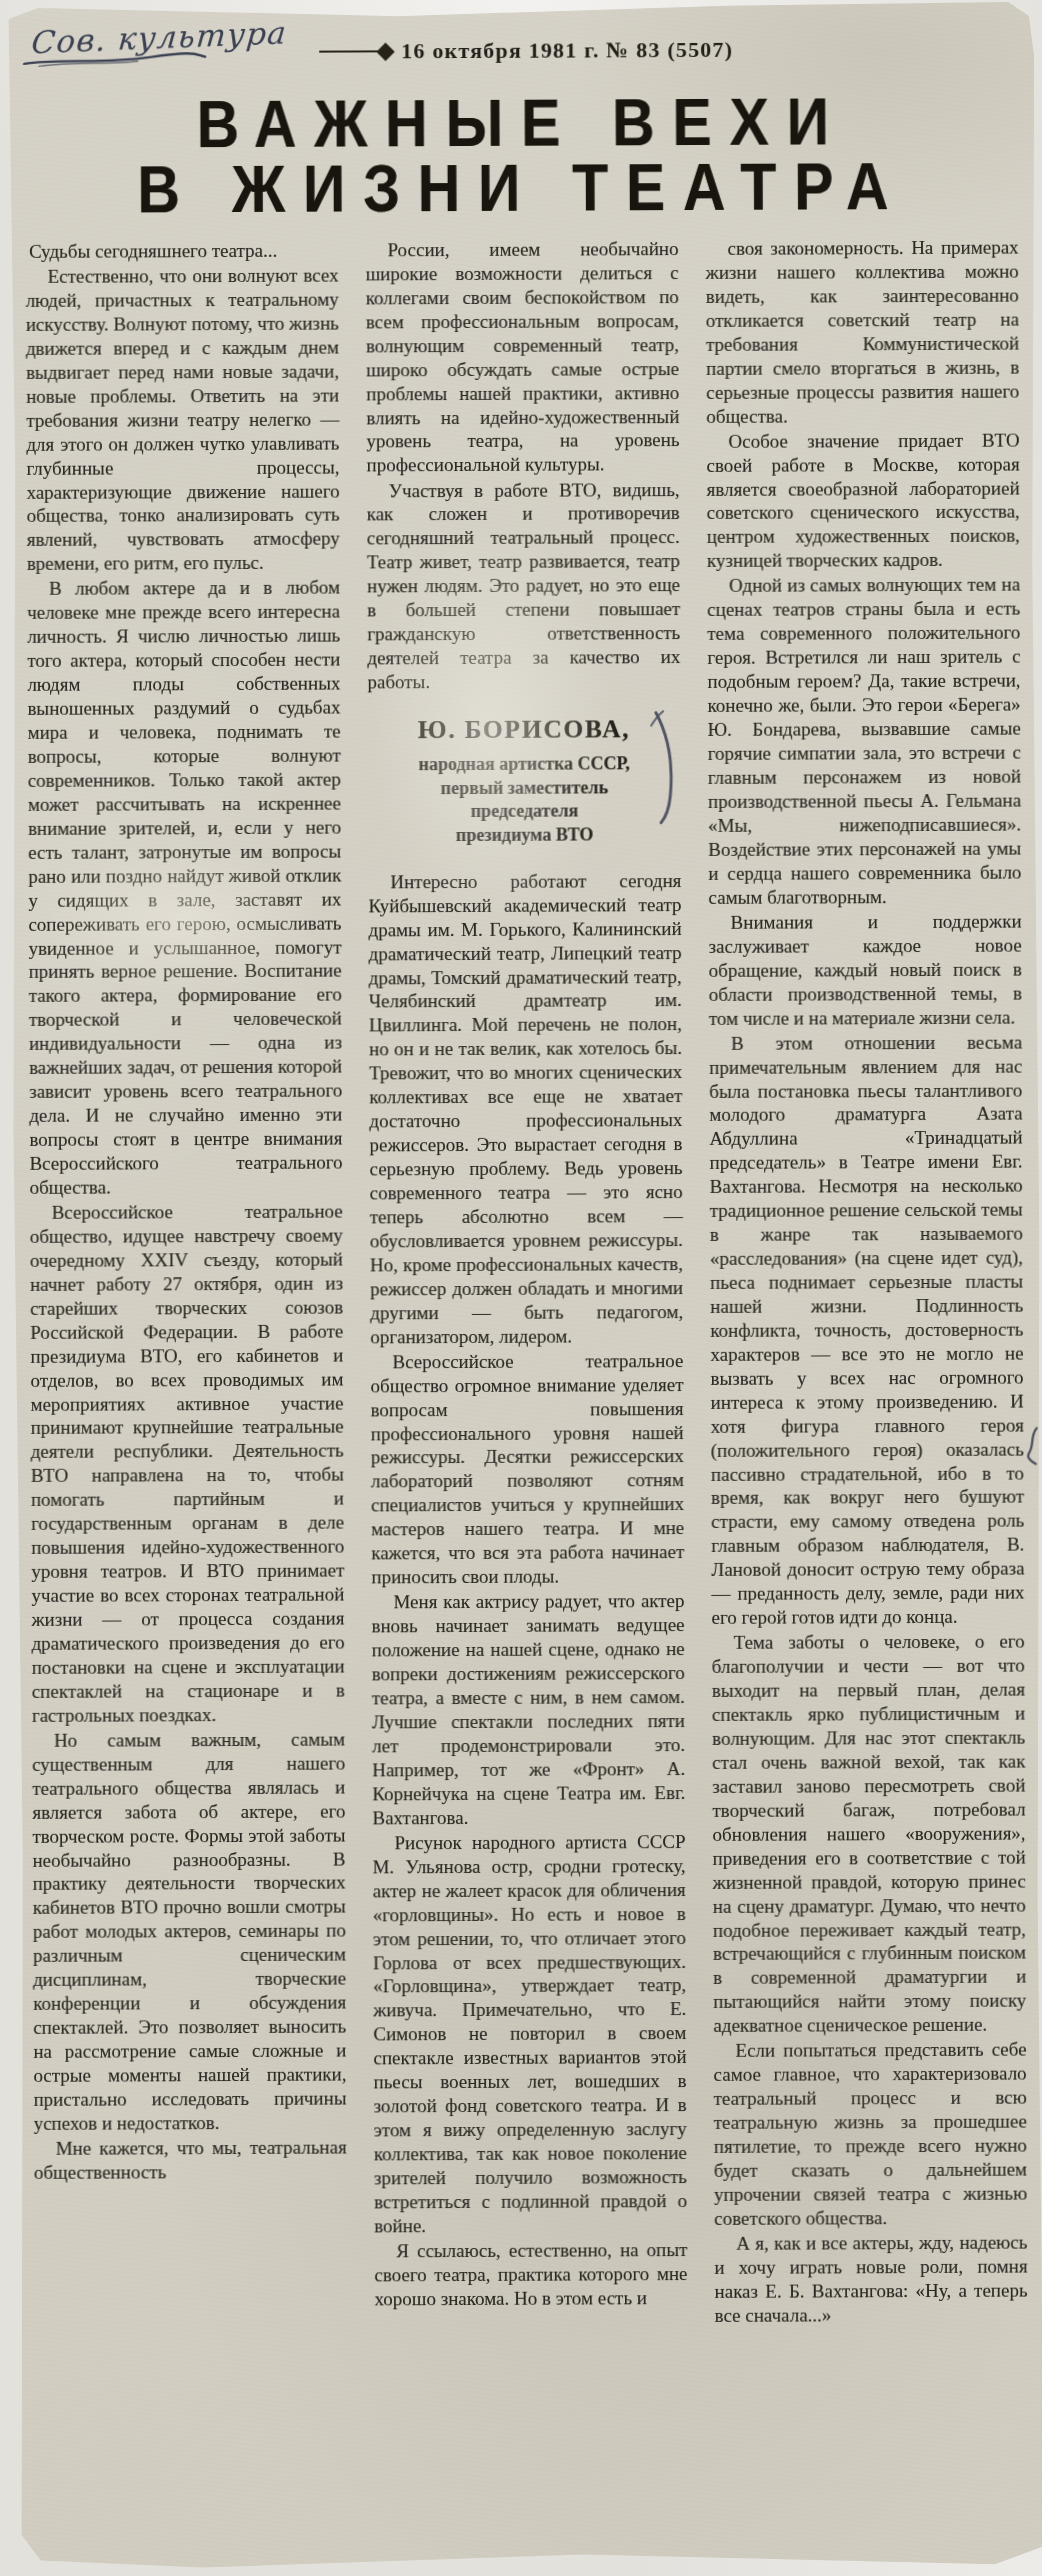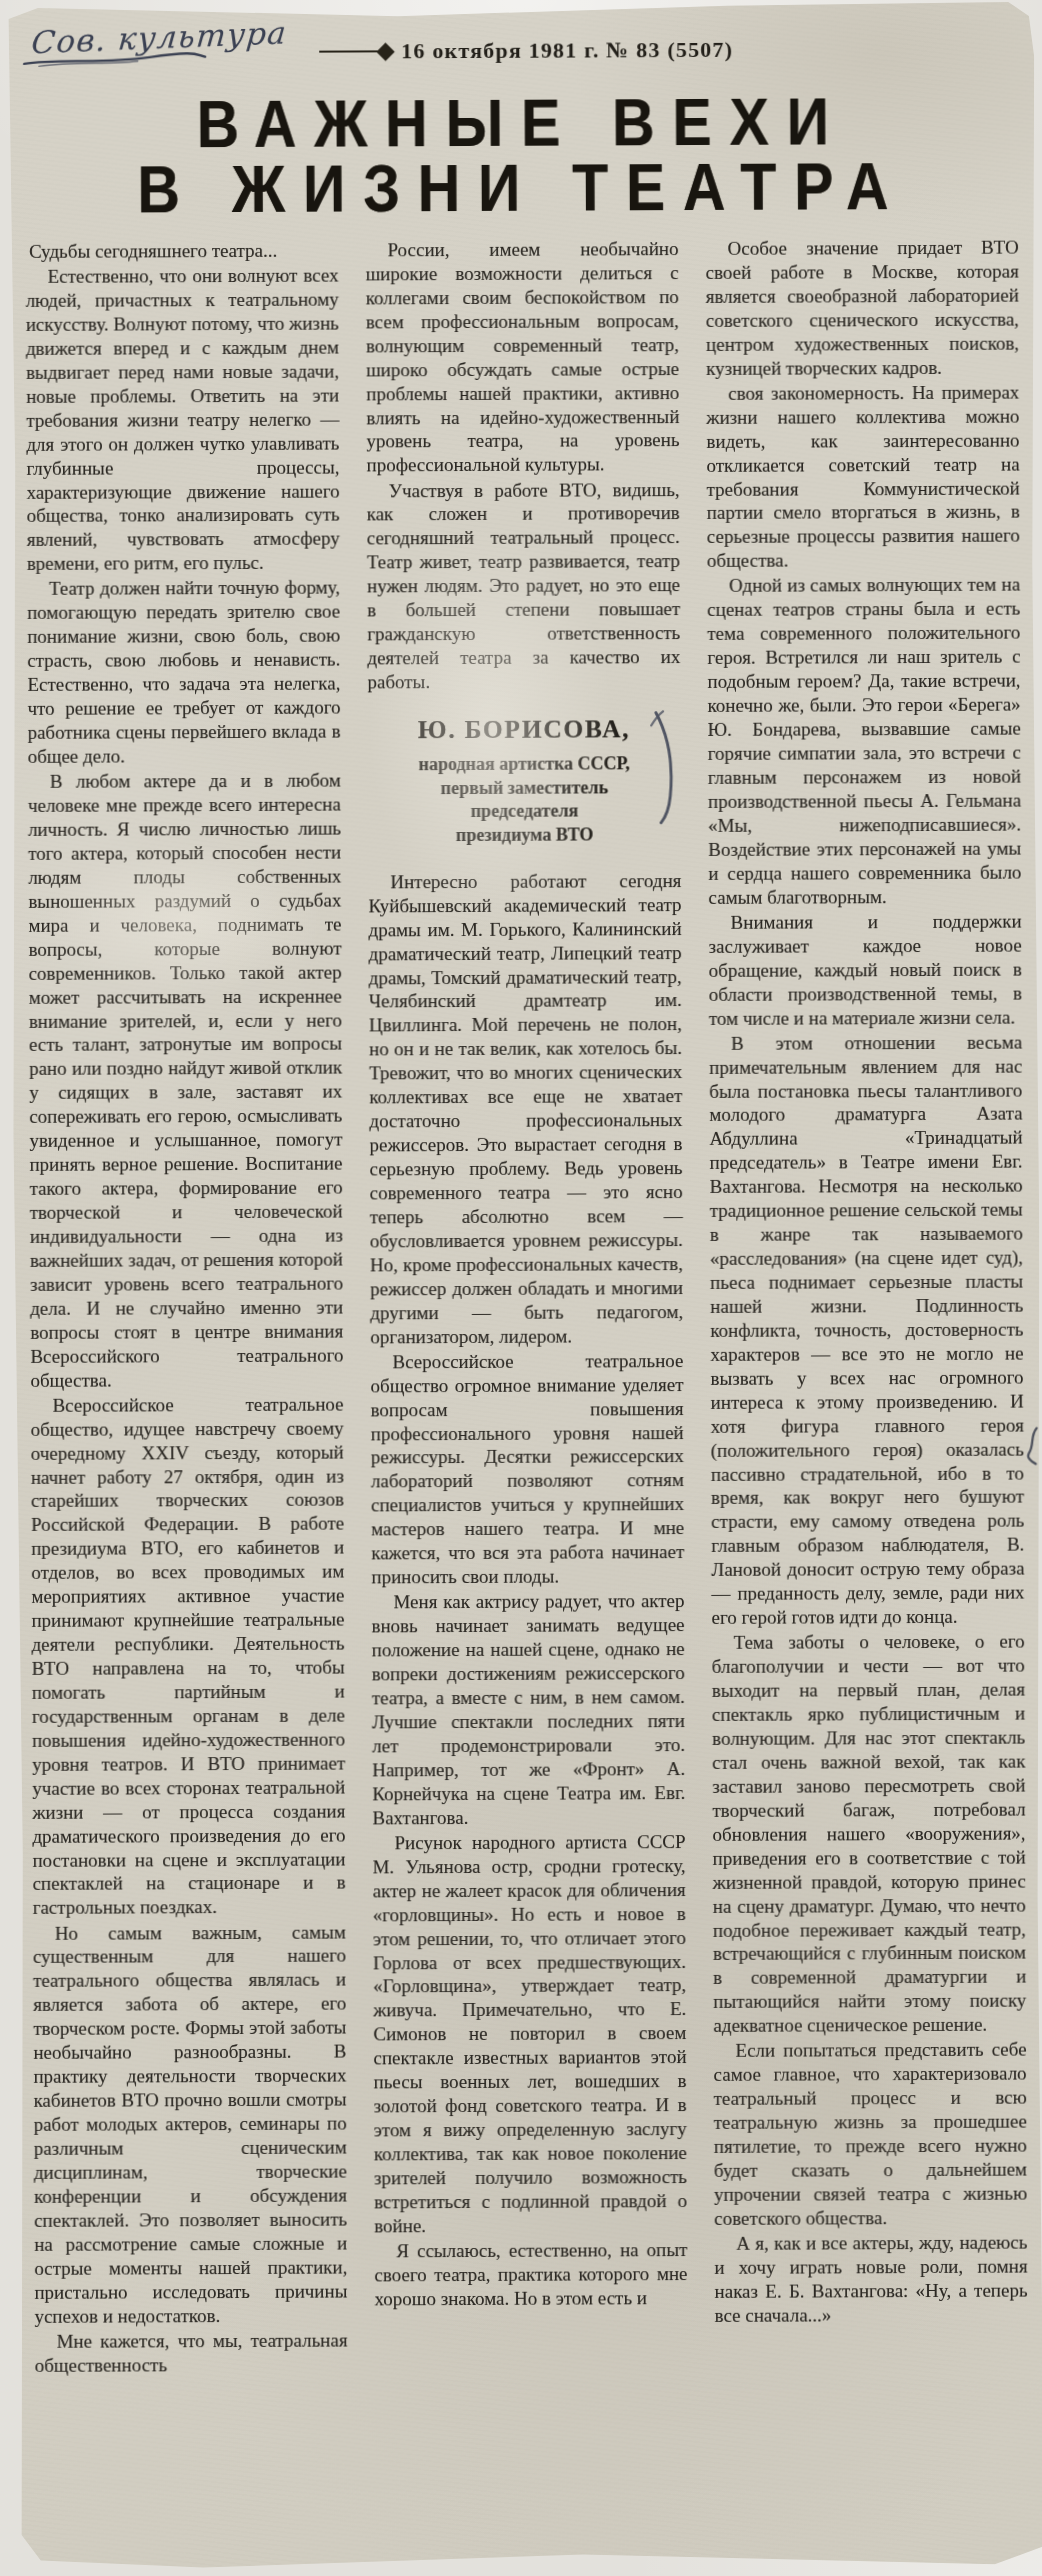--- a/index.html
+++ b/index.html
@@ -124,21 +124,20 @@
         <span class="headline-line">ВАЖНЫЕ ВЕХИ</span>
         <span class="headline-line">В ЖИЗНИ ТЕАТРА</span>
       </h1>
 
       <div class="columns">
 
         <div class="col" id="col1">
           <div class="colpart">
               <p lang="ru">Судьбы сегодняшнего театра...</p>
               <p lang="ru">Естественно, что они волнуют всех людей, причастных к театральному искусству. Волнуют потому, что жизнь движется вперед и с каждым днем выдвигает перед нами новые задачи, новые проблемы. Ответить на эти требования жизни театру нелегко — для этого он должен чутко улавливать глубинные процессы, характеризующие движение нашего общества, тонко анализировать суть явлений, чувствовать атмосферу времени, его ритм, его пульс.</p>
-              <p lang="ru">Театр должен найти точную форму, помогающую передать зрителю свое понимание жизни, свою боль, свою страсть, свою любовь и ненависть. Естественно, что задача эта нелегка, что решение ее требует от каждого работника сцены первейшего вклада в общее дело.</p>
               <p lang="ru">В любом актере да и в любом человеке мне прежде всего интересна личность. Я числю личностью лишь того актера, который способен нести людям плоды собственных выношенных раздумий о судьбах мира и человека, поднимать те вопросы, которые волнуют современников. Только такой актер может рассчитывать на искреннее внимание зрителей, и, если у него есть талант, затронутые им вопросы рано или поздно найдут живой отклик у сидящих в зале, заставят их сопереживать его герою, осмысливать увиденное и услышанное, помогут принять верное решение. Воспитание такого актера, формирование его творческой и человеческой индивидуальности — одна из важнейших задач, от решения которой зависит уровень всего театрального дела. И не случайно именно эти вопросы стоят в центре внимания Всероссийского театрального общества.</p>
               <p lang="ru">Всероссийское театральное общество, идущее навстречу своему очередному XXIV съезду, который начнет работу 27 октября, один из старейших творческих союзов Российской Федерации. В работе президиума ВТО, его кабинетов и отделов, во всех проводимых им мероприятиях активное участие принимают крупнейшие театральные деятели республики. Деятельность ВТО направлена на то, чтобы помогать партийным и государственным органам в деле повышения идейно-художественного уровня театров. И ВТО принимает участие во всех сторонах театральной жизни — от процесса создания драматического произведения до его постановки на сцене и эксплуатации спектаклей на стационаре и в гастрольных поездках.</p>
               <p lang="ru">Но самым важным, самым существенным для нашего театрального общества являлась и является забота об актере, его творческом росте. Формы этой заботы необычайно разнообразны. В практику деятельности творческих кабинетов ВТО прочно вошли смотры работ молодых актеров, семинары по различным сценическим дисциплинам, творческие конференции и обсуждения спектаклей. Это позволяет выносить на рассмотрение самые сложные и острые моменты нашей практики, пристально исследовать причины успехов и недостатков.</p>
               <p lang="ru">Мне кажется, что мы, театральная общественность</p>
             </div>
         </div>
 
         <div class="col" id="col2">
           <div class="colpart">
               <p lang="ru">России, имеем необычайно широкие возможности делиться с коллегами своим беспокойством по всем профессиональным вопросам, волнующим современный театр, широко обсуждать самые острые проблемы нашей практики, активно влиять на идейно-художественный уровень театра, на уровень профессиональной культуры.</p>
@@ -159,22 +158,22 @@
               <p lang="ru">Интересно работают сегодня Куйбышевский академический театр драмы им. М. Горького, Калининский драматический театр, Липецкий театр драмы, Томский драматический театр, Челябинский драмтеатр им. Цвиллинга. Мой перечень не полон, но он и не так велик, как хотелось бы. Тревожит, что во многих сценических коллективах все еще не хватает достаточно профессиональных режиссеров. Это вырастает сегодня в серьезную проблему. Ведь уровень современного театра — это ясно теперь абсолютно всем — обусловливается уровнем режиссуры. Но, кроме профессиональных качеств, режиссер должен обладать и многими другими — быть педагогом, организатором, лидером.</p>
               <p lang="ru">Всероссийское театральное общество огромное внимание уделяет вопросам повышения профессионального уровня нашей режиссуры. Десятки режиссерских лабораторий позволяют сотням специалистов учиться у крупнейших мастеров нашего театра. И мне кажется, что вся эта работа начинает приносить свои плоды.</p>
               <p lang="ru">Меня как актрису радует, что актер вновь начинает занимать ведущее положение на нашей сцене, однако не вопреки достижениям режиссерского театра, а вместе с ним, в нем самом. Лучшие спектакли последних пяти лет продемонстрировали это. Например, тот же «Фронт» А. Корнейчука на сцене Театра им. Евг. Вахтангова.</p>
               <p lang="ru">Рисунок народного артиста СССР М. Ульянова остр, сродни гротеску, актер не жалеет красок для обличения «горловщины». Но есть и новое в этом решении, то, что отличает этого Горлова от всех предшествующих. «Горловщина», утверждает театр, живуча. Примечательно, что Е. Симонов не повторил в своем спектакле известных вариантов этой пьесы военных лет, вошедших в золотой фонд советского театра. И в этом я вижу определенную заслугу коллектива, так как новое поколение зрителей получило возможность встретиться с подлинной правдой о войне.</p>
               <p lang="ru">Я ссылаюсь, естественно, на опыт своего театра, практика которого мне хорошо знакома. Но в этом есть и</p>
             </div>
         </div>
 
         <div class="col" id="col3">
           <div class="colpart">
+              <p lang="ru">своя закономерность. На примерах жизни нашего коллектива можно видеть, как заинтересованно откликается советский театр на требования Коммунистической партии смело вторгаться в жизнь, в серьезные процессы развития нашего общества.</p>
               <p lang="ru">Особое значение придает ВТО своей работе в Москве, которая является своеобразной лабораторией советского сценического искусства, центром художественных поисков, кузницей творческих кадров.</p>
-              <p lang="ru">своя закономерность. На примерах жизни нашего коллектива можно видеть, как заинтересованно откликается советский театр на требования Коммунистической партии смело вторгаться в жизнь, в серьезные процессы развития нашего общества.</p>
               <p lang="ru">Одной из самых волнующих тем на сценах театров страны была и есть тема современного положительного героя. Встретился ли наш зритель с подобным героем? Да, такие встречи, конечно же, были. Это герои «Берега» Ю. Бондарева, вызвавшие самые горячие симпатии зала, это встречи с главным персонажем из новой производственной пьесы А. Гельмана «Мы, нижеподписавшиеся». Воздействие этих персонажей на умы и сердца нашего современника было самым благотворным.</p>
               <p lang="ru">Внимания и поддержки заслуживает каждое новое обращение, каждый новый поиск в области производственной темы, в том числе и на материале жизни села.</p>
               <p lang="ru">В этом отношении весьма примечательным явлением для нас была постановка пьесы талантливого молодого драматурга Азата Абдуллина «Тринадцатый председатель» в Театре имени Евг. Вахтангова. Несмотря на несколько традиционное решение сельской темы в жанре так называемого «расследования» (на сцене идет суд), пьеса поднимает серьезные пласты нашей жизни. Подлинность конфликта, точность, достоверность характеров — все это не могло не вызвать у всех нас огромного интереса к этому произведению. И хотя фигура главного героя (положительного героя) оказалась пассивно страдательной, ибо в то время, как вокруг него бушуют страсти, ему самому отведена роль главным образом наблюдателя, В. Лановой доносит острую тему образа — преданность делу, земле, ради них его герой готов идти до конца.</p>
               <p lang="ru">Тема заботы о человеке, о его благополучии и чести — вот что выходит на первый план, делая спектакль ярко публицистичным и волнующим. Для нас этот спектакль стал очень важной вехой, так как заставил заново пересмотреть свой творческий багаж, потребовал обновления нашего «вооружения», приведения его в соответствие с той жизненной правдой, которую принес на сцену драматург. Думаю, что нечто подобное переживает каждый театр, встречающийся с глубинным поиском в современной драматургии и пытающийся найти этому поиску адекватное сценическое решение.</p>
               <p lang="ru">Если попытаться представить себе самое главное, что характеризовало театральный процесс и всю театральную жизнь за прошедшее пятилетие, то прежде всего нужно будет сказать о дальнейшем упрочении связей театра с жизнью советского общества.</p>
               <p lang="ru">А я, как и все актеры, жду, надеюсь и хочу играть новые роли, помня наказ Е. Б. Вахтангова: «Ну, а теперь все сначала...»</p>
             </div>
         </div>
 
       </div>

